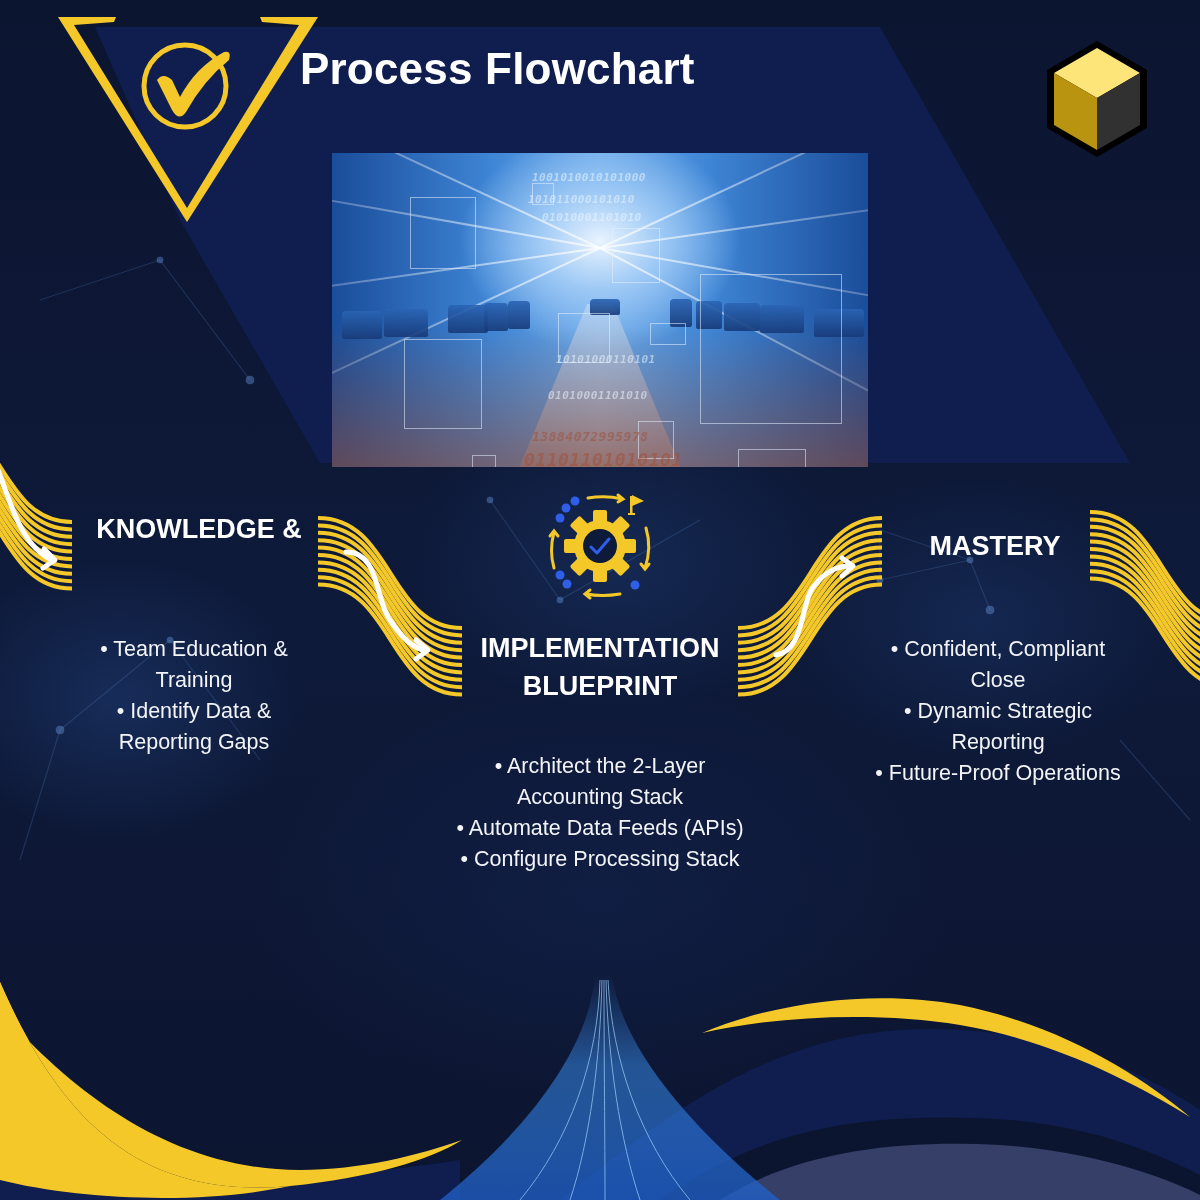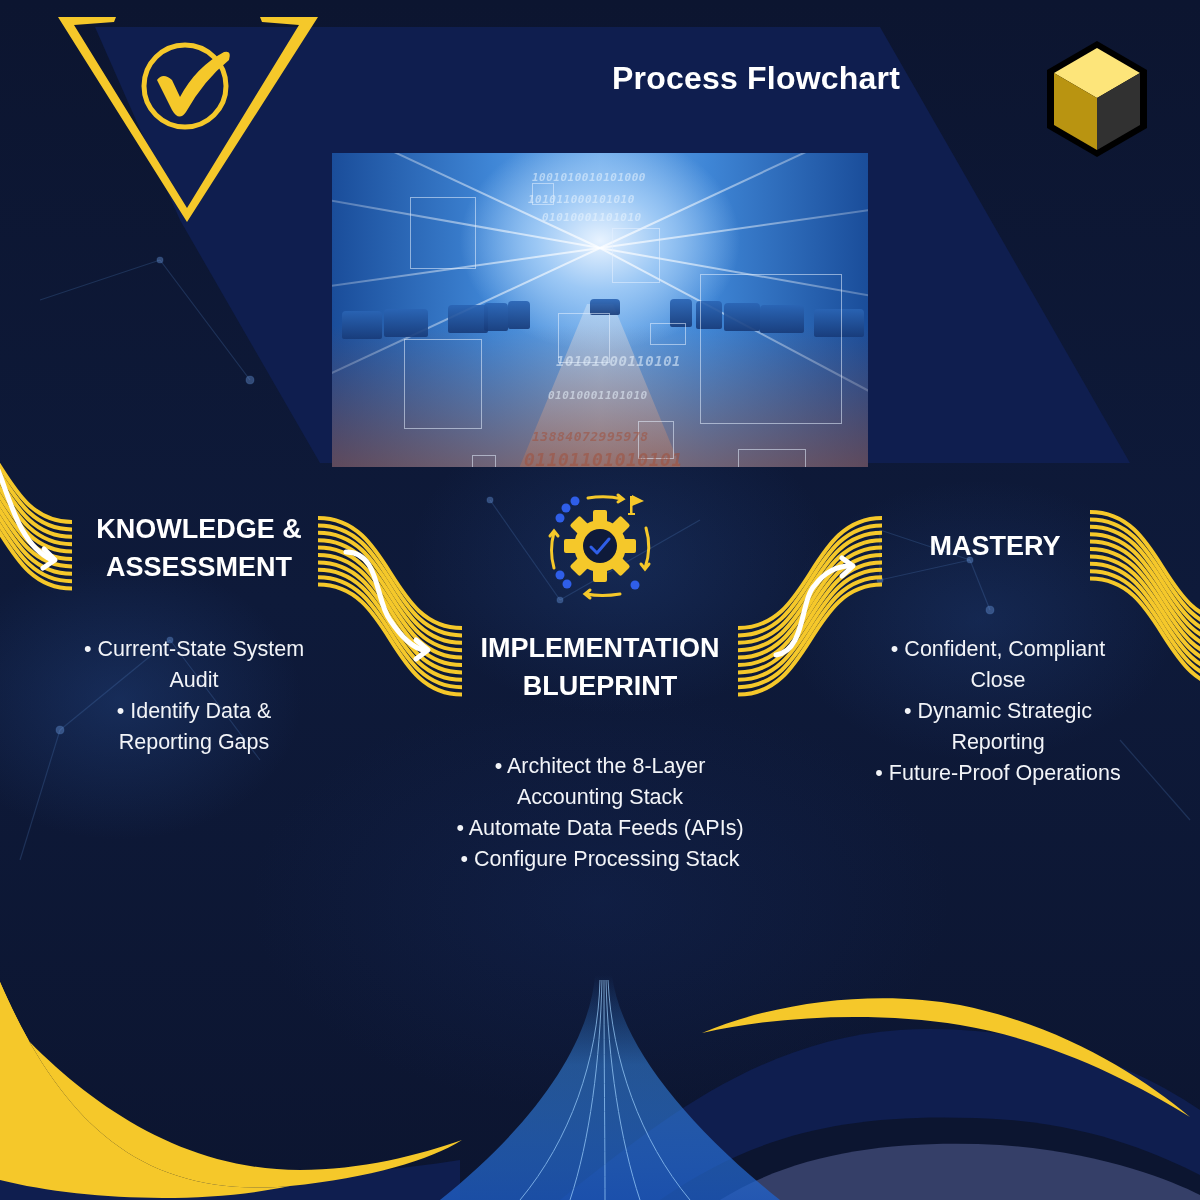--- a/index.html
+++ b/index.html
@@ -15,21 +15,21 @@
     background:
       radial-gradient(ellipse 260px 200px at 120px 700px, rgba(40,80,150,0.35), transparent 70%),
       radial-gradient(ellipse 300px 220px at 620px 560px, rgba(40,80,150,0.28), transparent 70%),
       radial-gradient(ellipse 280px 200px at 980px 620px, rgba(40,80,150,0.25), transparent 70%),
       radial-gradient(ellipse 500px 300px at 600px 900px, rgba(25,50,110,0.25), transparent 70%),
       linear-gradient(180deg, #0c1530 0%, #0e1a3a 50%, #0c1530 100%);
   }
   svg.layer { position: absolute; left: 0; top: 0; }
   .title {
     position: absolute; left: 300px; top: 44px; width: 600px;
-    text-align: right; font-size: 32px; font-weight: bold; letter-spacing: 0.2px; margin-top: 16px;
+    text-align: left; font-size: 44px; font-weight: bold; letter-spacing: 0.2px;
   }
   .photo {
     position: absolute; left: 332px; top: 113px; width: 536px; height: 314px;
     overflow: hidden;
     background:
       linear-gradient(180deg, rgba(0,0,0,0) 55%, rgba(150,70,40,0.55) 100%),
       radial-gradient(ellipse 140px 110px at 50% 28%, #e8f3ff 0%, #9cc8f5 45%, rgba(70,130,210,0) 100%),
       linear-gradient(90deg, #1a4d9a 0%, #3f86d6 30%, #6aa9ea 50%, #3f86d6 70%, #1a4d9a 100%);
     margin-top: 40px;
   }
@@ -149,21 +149,21 @@
   <div class="frame" style="left:280px;top:75px;width:48px;height:55px;"></div>
   <div class="frame" style="left:226px;top:160px;width:52px;height:50px;"></div>
   <div class="frame" style="left:318px;top:170px;width:36px;height:22px;"></div>
   <div class="frame" style="left:368px;top:121px;width:142px;height:150px;"></div>
   <div class="frame" style="left:306px;top:268px;width:36px;height:38px;"></div>
   <div class="frame" style="left:406px;top:296px;width:68px;height:40px;"></div>
   <div class="frame" style="left:140px;top:302px;width:24px;height:28px;"></div>
   <div class="binary" style="left:200px;top:18px;">1001010010101000</div>
   <div class="binary" style="left:196px;top:40px;">101011000101010</div>
   <div class="binary" style="left:210px;top:58px;">01010001101010</div>
-  <div class="binary" style="left:224px;top:200px;font-size:14px;">10101000110101</div>
+  <div class="binary" style="left:224px;top:200px;font-size:11px;">10101000110101</div>
   <div class="binary" style="left:216px;top:236px;">01010001101010</div>
   <div class="binary" style="left:200px;top:276px;font-size:13px;color:rgba(160,80,60,0.55);">13884072995978</div>
   <div class="binary" style="left:192px;top:296px;font-size:18px;color:rgba(160,80,60,0.55);">01101101010101</div>
   <div class="binary" style="left:180px;top:316px;font-size:15px;color:rgba(160,80,60,0.55);">01100101010101</div>
 </div>
 
 <svg class="layer" width="1200" height="1200">
   <defs>
 
     <g id="waveDown">
@@ -251,35 +251,34 @@
       <circle cx="-40" cy="-28" r="4.5"></circle>
       <circle cx="-40" cy="29" r="4.5"></circle>
       <circle cx="-33" cy="38" r="4.5"></circle>
       <circle cx="35" cy="39" r="4.5"></circle>
     </g>
   </g>
 </svg>
 
 <div class="stage-title" style="left:74px;top:510px;width:250px;">
   <div>KNOWLEDGE &amp;</div>
-  <div>ASSESSMENT</div>
 </div>
 <div class="bullets" style="left:44px;top:634px;width:300px;">
-  <div>• Current-State System
-Audit</div>
+  <div>• Team Education &amp;
+Training</div>
   <div>• Identify Data &amp;
 Reporting Gaps</div>
 </div>
 
 <div class="stage-title" style="left:460px;top:629px;width:280px;">
   <div>IMPLEMENTATION</div>
   <div>BLUEPRINT</div>
 </div>
 <div class="bullets" style="left:420px;top:751px;width:360px;">
-  <div>• Architect the 8-Layer
+  <div>• Architect the 2-Layer
 Accounting Stack</div>
   <div>• Automate Data Feeds (APIs)</div>
   <div>• Configure Processing Stack</div>
 </div>
 
 <div class="stage-title" style="left:890px;top:527px;width:210px;">
   <div>MASTERY</div>
 </div>
 <div class="bullets" style="left:848px;top:634px;width:300px;">
   <div>• Confident, Compliant

